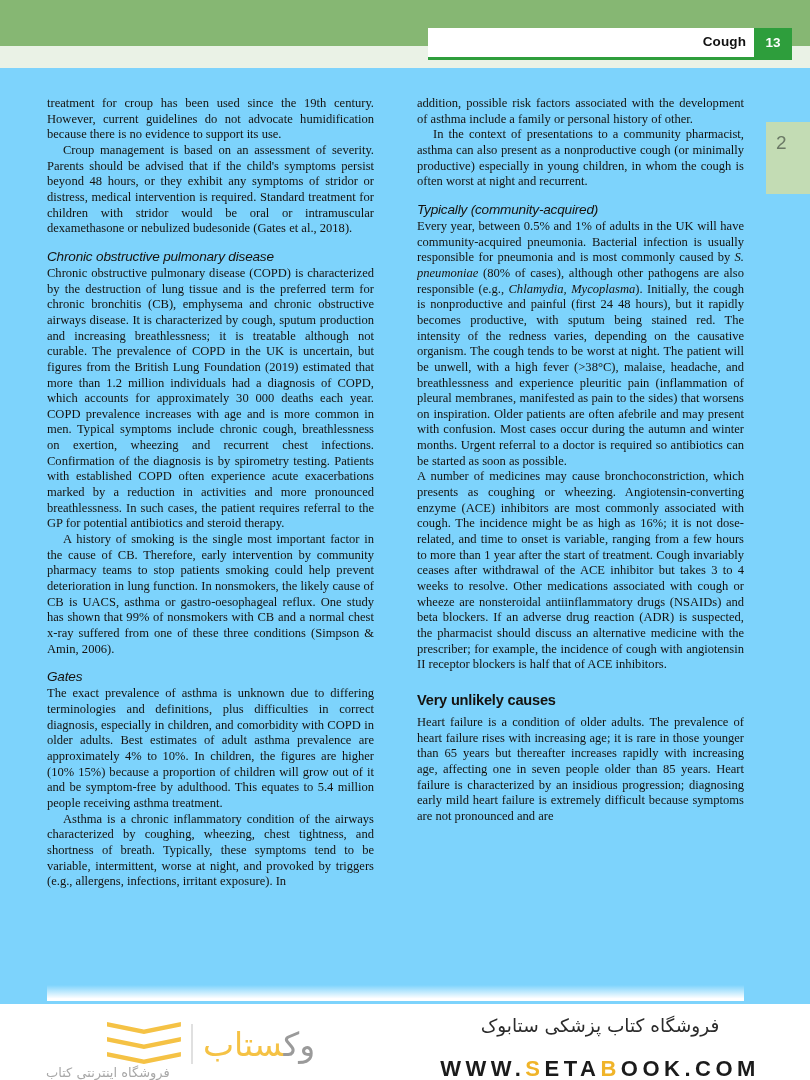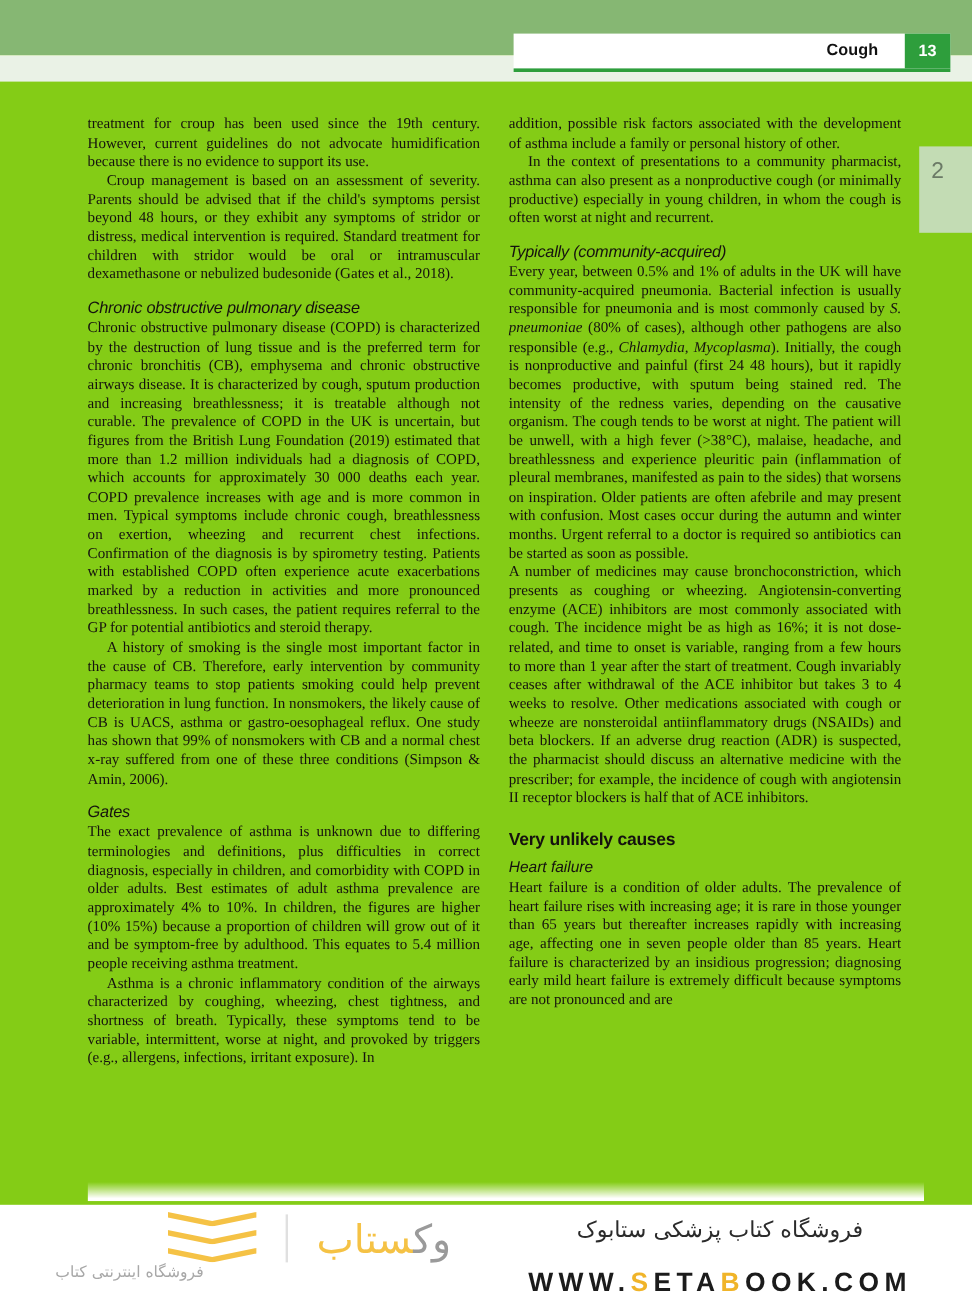--- a/index.html
+++ b/index.html
@@ -6,21 +6,21 @@
   html, body {
     margin: 0; padding: 0;
     width: 810px; height: 1080px;
     background: #ffffff;
     font-family: "Liberation Serif", serif;
   }
   #page {
     position: relative;
     width: 810px; height: 1080px;
     overflow: hidden;
-    background: #84cc16;
+    background: #7dd3fc;
   }
 
   
   .band-top {
     position: absolute; left: 0; top: 0;
     width: 810px; height: 46px;
     background: #86b773;
   }
   .band-pale {
     position: absolute; left: 0; top: 46px;
@@ -49,21 +49,20 @@
     letter-spacing: 0.1px;
   }
   .runhead-page {
     display: flex; align-items: center; justify-content: center;
     width: 38px;
     background: #2e9e3c;
     color: #ffffff;
     font-family: "Liberation Sans", sans-serif;
     font-weight: bold;
     font-size: 13.5px;
-    margin-left: 14px;
   }
 
   
   .chapter-tab {
     position: absolute;
     left: 766px; top: 122px;
     width: 44px; height: 72px;
     background: #c3dcb4;
     display: flex;
     align-items: flex-start;
@@ -72,24 +71,24 @@
   }
   .chapter-tab-num {
     font-family: "Liberation Sans", sans-serif;
     font-size: 19px;
     color: #6b7a66;
   }
 
   
   .columns {
     position: absolute;
-    left: 73px; top: 96px;
+    left: 47px; top: 96px;
     width: 697px; height: 905px;
     display: flex;
-    gap: 24px;
+    gap: 43px;
     overflow: hidden;
   }
   .col {
     width: 327px;
     overflow: hidden;
   }
 
   p.body {
     margin: 0;
     font-size: 12.55px;
@@ -150,23 +149,24 @@
     background: #ffffff;
   }
   .footer-left {
     position: absolute;
     left: 46px; top: 6px;
     width: 330px; height: 66px;
   }
   .logo-row {
     display: flex;
     align-items: center;
-    justify-content: flex-end;
+    justify-content: center;
     height: 44px;
-    gap: 24px;
+    gap: 10px;
+    margin-top: 12px;
   }
   .logo-word {
     font-family: "DejaVu Sans", sans-serif;
     font-size: 33px;
     direction: rtl;
     letter-spacing: -1px;
     line-height: 1;
     white-space: nowrap;
   }
   .logo-word .part-a { color: #f5c245; }
@@ -257,21 +257,20 @@
     <div class="col">
       <p class="body">addition, possible risk factors associated with the development of asthma include a family or personal history of other.</p>
       <p class="body indent">In the context of presentations to a community pharmacist, asthma can also present as a nonproductive cough (or minimally productive) especially in young children, in whom the cough is often worst at night and recurrent.</p>
 
       <h3 class="sec-head">Typically (community-acquired)</h3>
       <p class="body"><span>Every year, between 0.5% and 1% of adults in the UK will have community-acquired pneumonia. Bacterial infection is usually responsible for pneumonia and is most commonly caused by </span><span class="it">S. pneumoniae</span><span> (80% of cases), although other pathogens are also responsible (e.g., </span><span class="it">Chlamydia, Mycoplasma</span><span>). Initially, the cough is nonproductive and painful (first 24  48 hours), but it rapidly becomes productive, with sputum being stained red. The intensity of the redness varies, depending on the causative organism. The cough tends to be worst at night. The patient will be unwell, with a high fever (&gt;38°C), malaise, headache, and breathlessness and experience pleuritic pain (inflammation of pleural membranes, manifested as pain to the sides) that worsens on inspiration. Older patients are often afebrile and may present with confusion. Most cases occur during the autumn and winter months. Urgent referral to a doctor is required so antibiotics can be started as soon as possible.</span></p>
 
       <p class="body">A number of medicines may cause bronchoconstriction, which presents as coughing or wheezing. Angiotensin-converting enzyme (ACE) inhibitors are most commonly associated with cough. The incidence might be as high as 16%; it is not dose-related, and time to onset is variable, ranging from a few hours to more than 1 year after the start of treatment. Cough invariably ceases after withdrawal of the ACE inhibitor but takes 3 to 4 weeks to resolve. Other medications associated with cough or wheeze are nonsteroidal antiinflammatory drugs (NSAIDs) and beta blockers. If an adverse drug reaction (ADR) is suspected, the pharmacist should discuss an alternative medicine with the prescriber; for example, the incidence of cough with angiotensin II receptor blockers is half that of ACE inhibitors.</p>
 
       <h2 class="major-head">Very unlikely causes</h2>
-      <h4 class="sub-head">Heart failure</h4>
       <p class="body">Heart failure is a condition of older adults. The prevalence of heart failure rises with increasing age; it is rare in those younger than 65 years but thereafter increases rapidly with increasing age, affecting one in seven people older than 85 years. Heart failure is characterized by an insidious progression; diagnosing early mild heart failure is extremely difficult because symptoms are not pronounced and are</p>
     </div>
 
     <div class="col-fade"></div>
   </div>
 
   <div class="footer">
 
     <div class="footer-left">
       <div class="logo-row">

